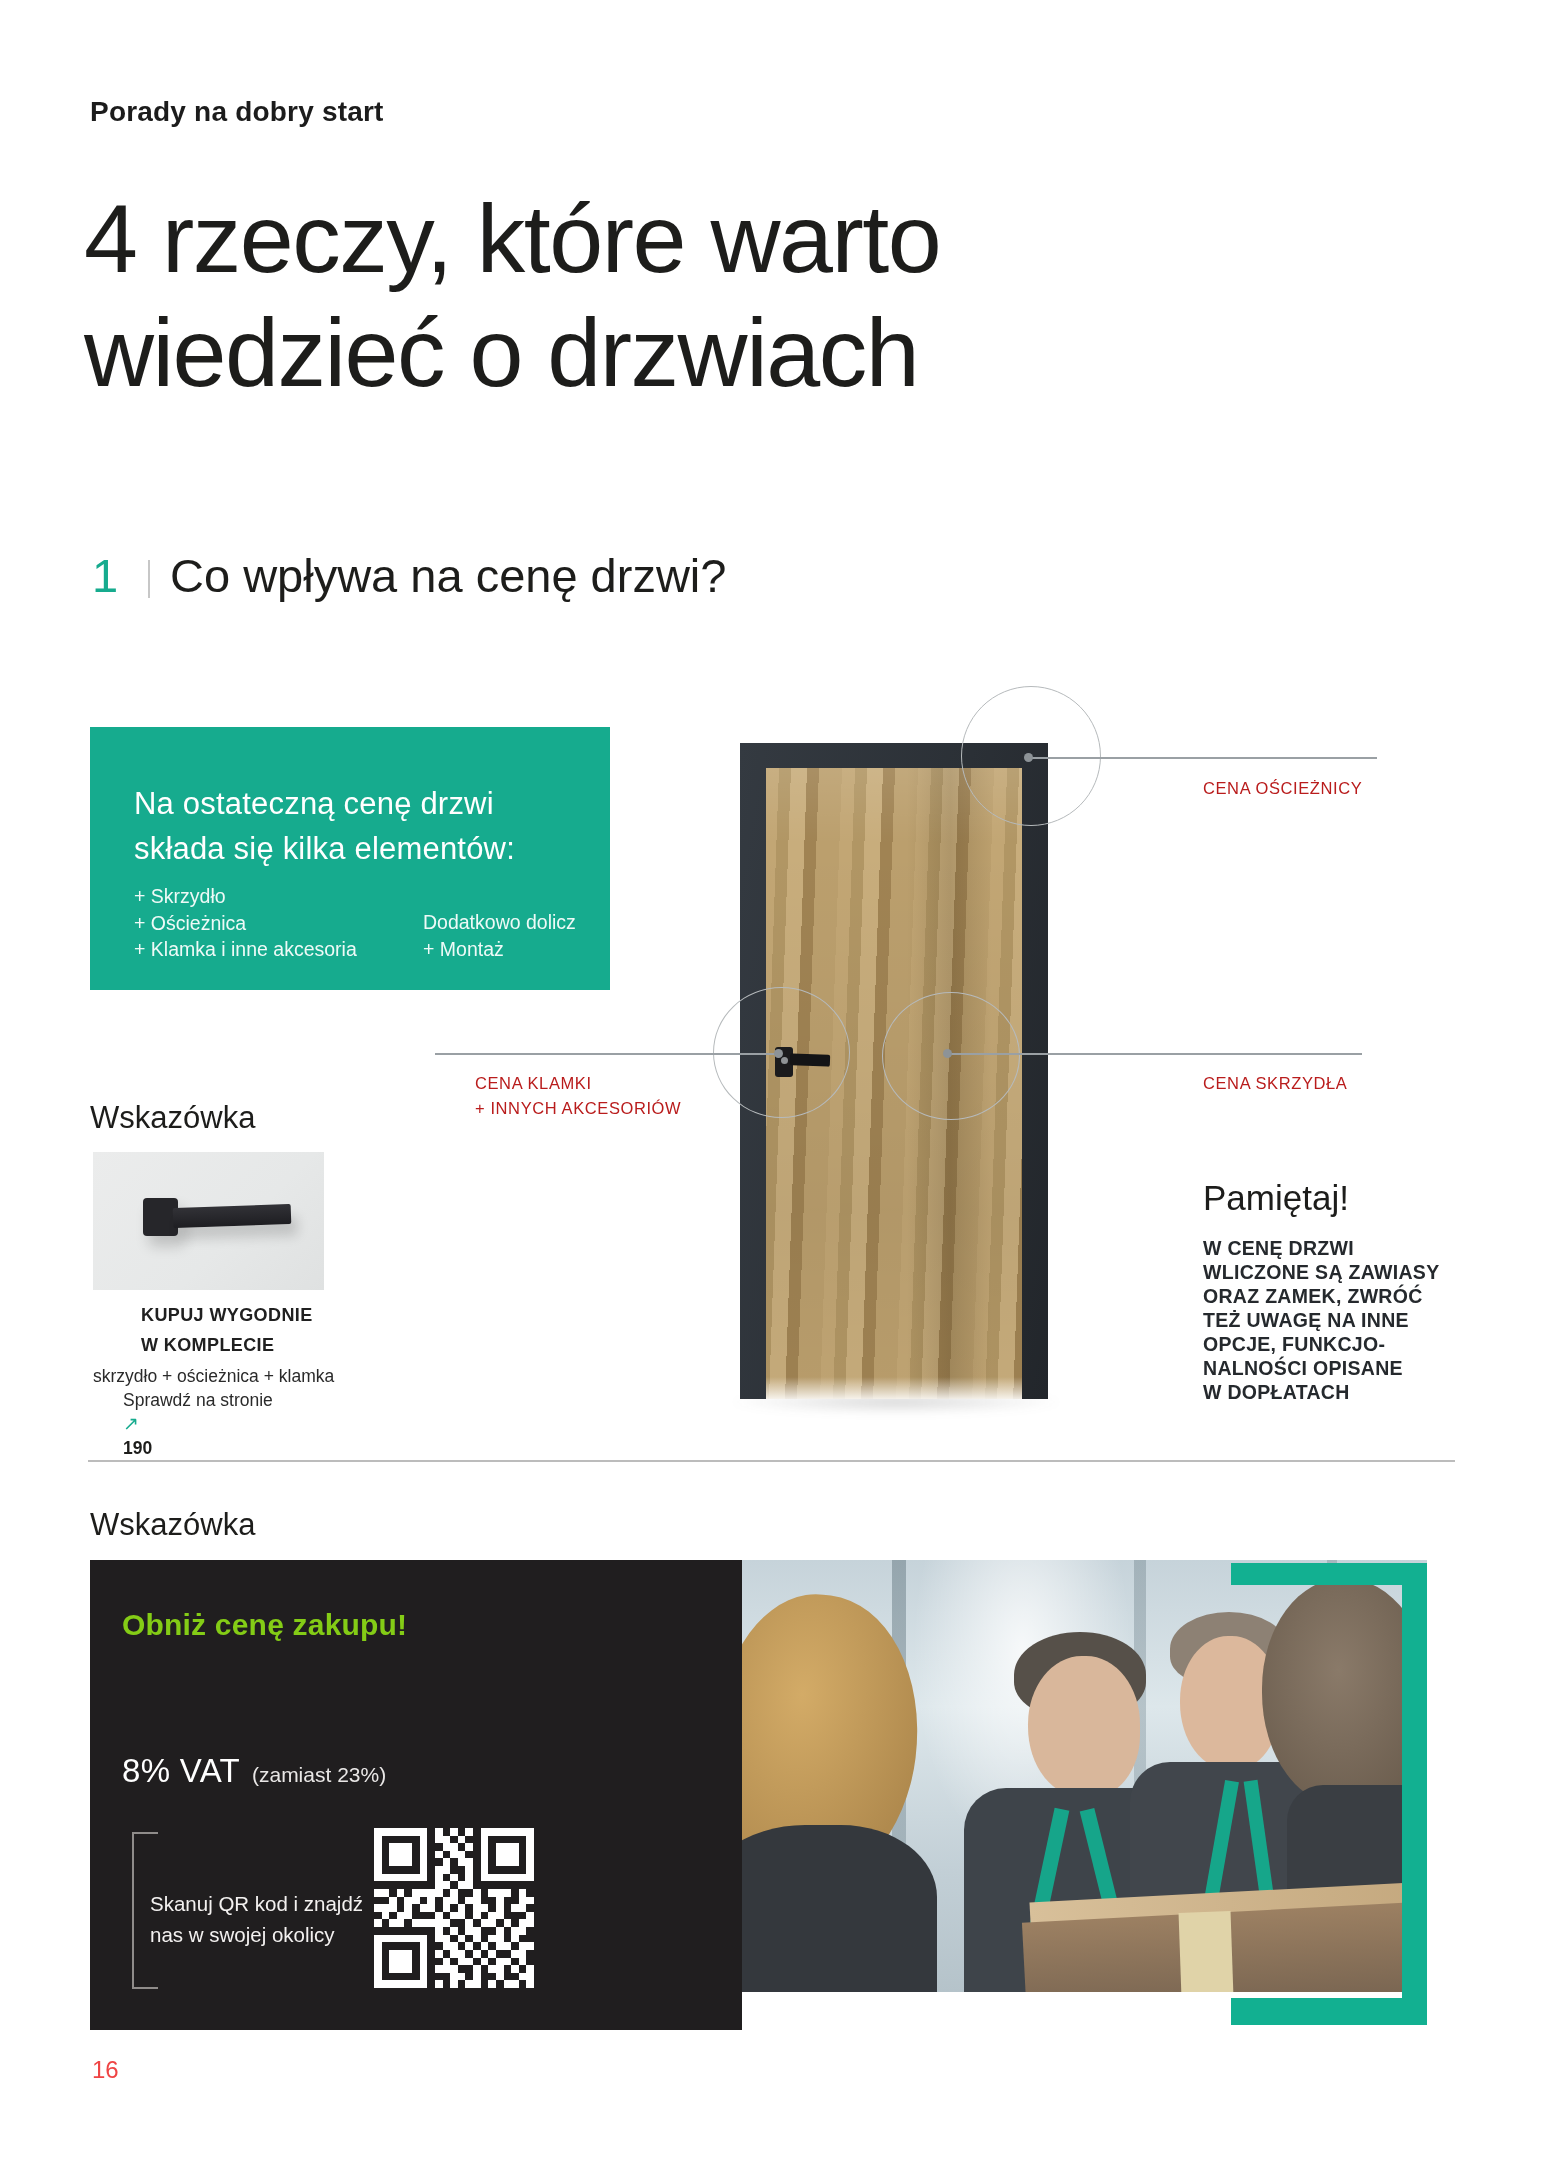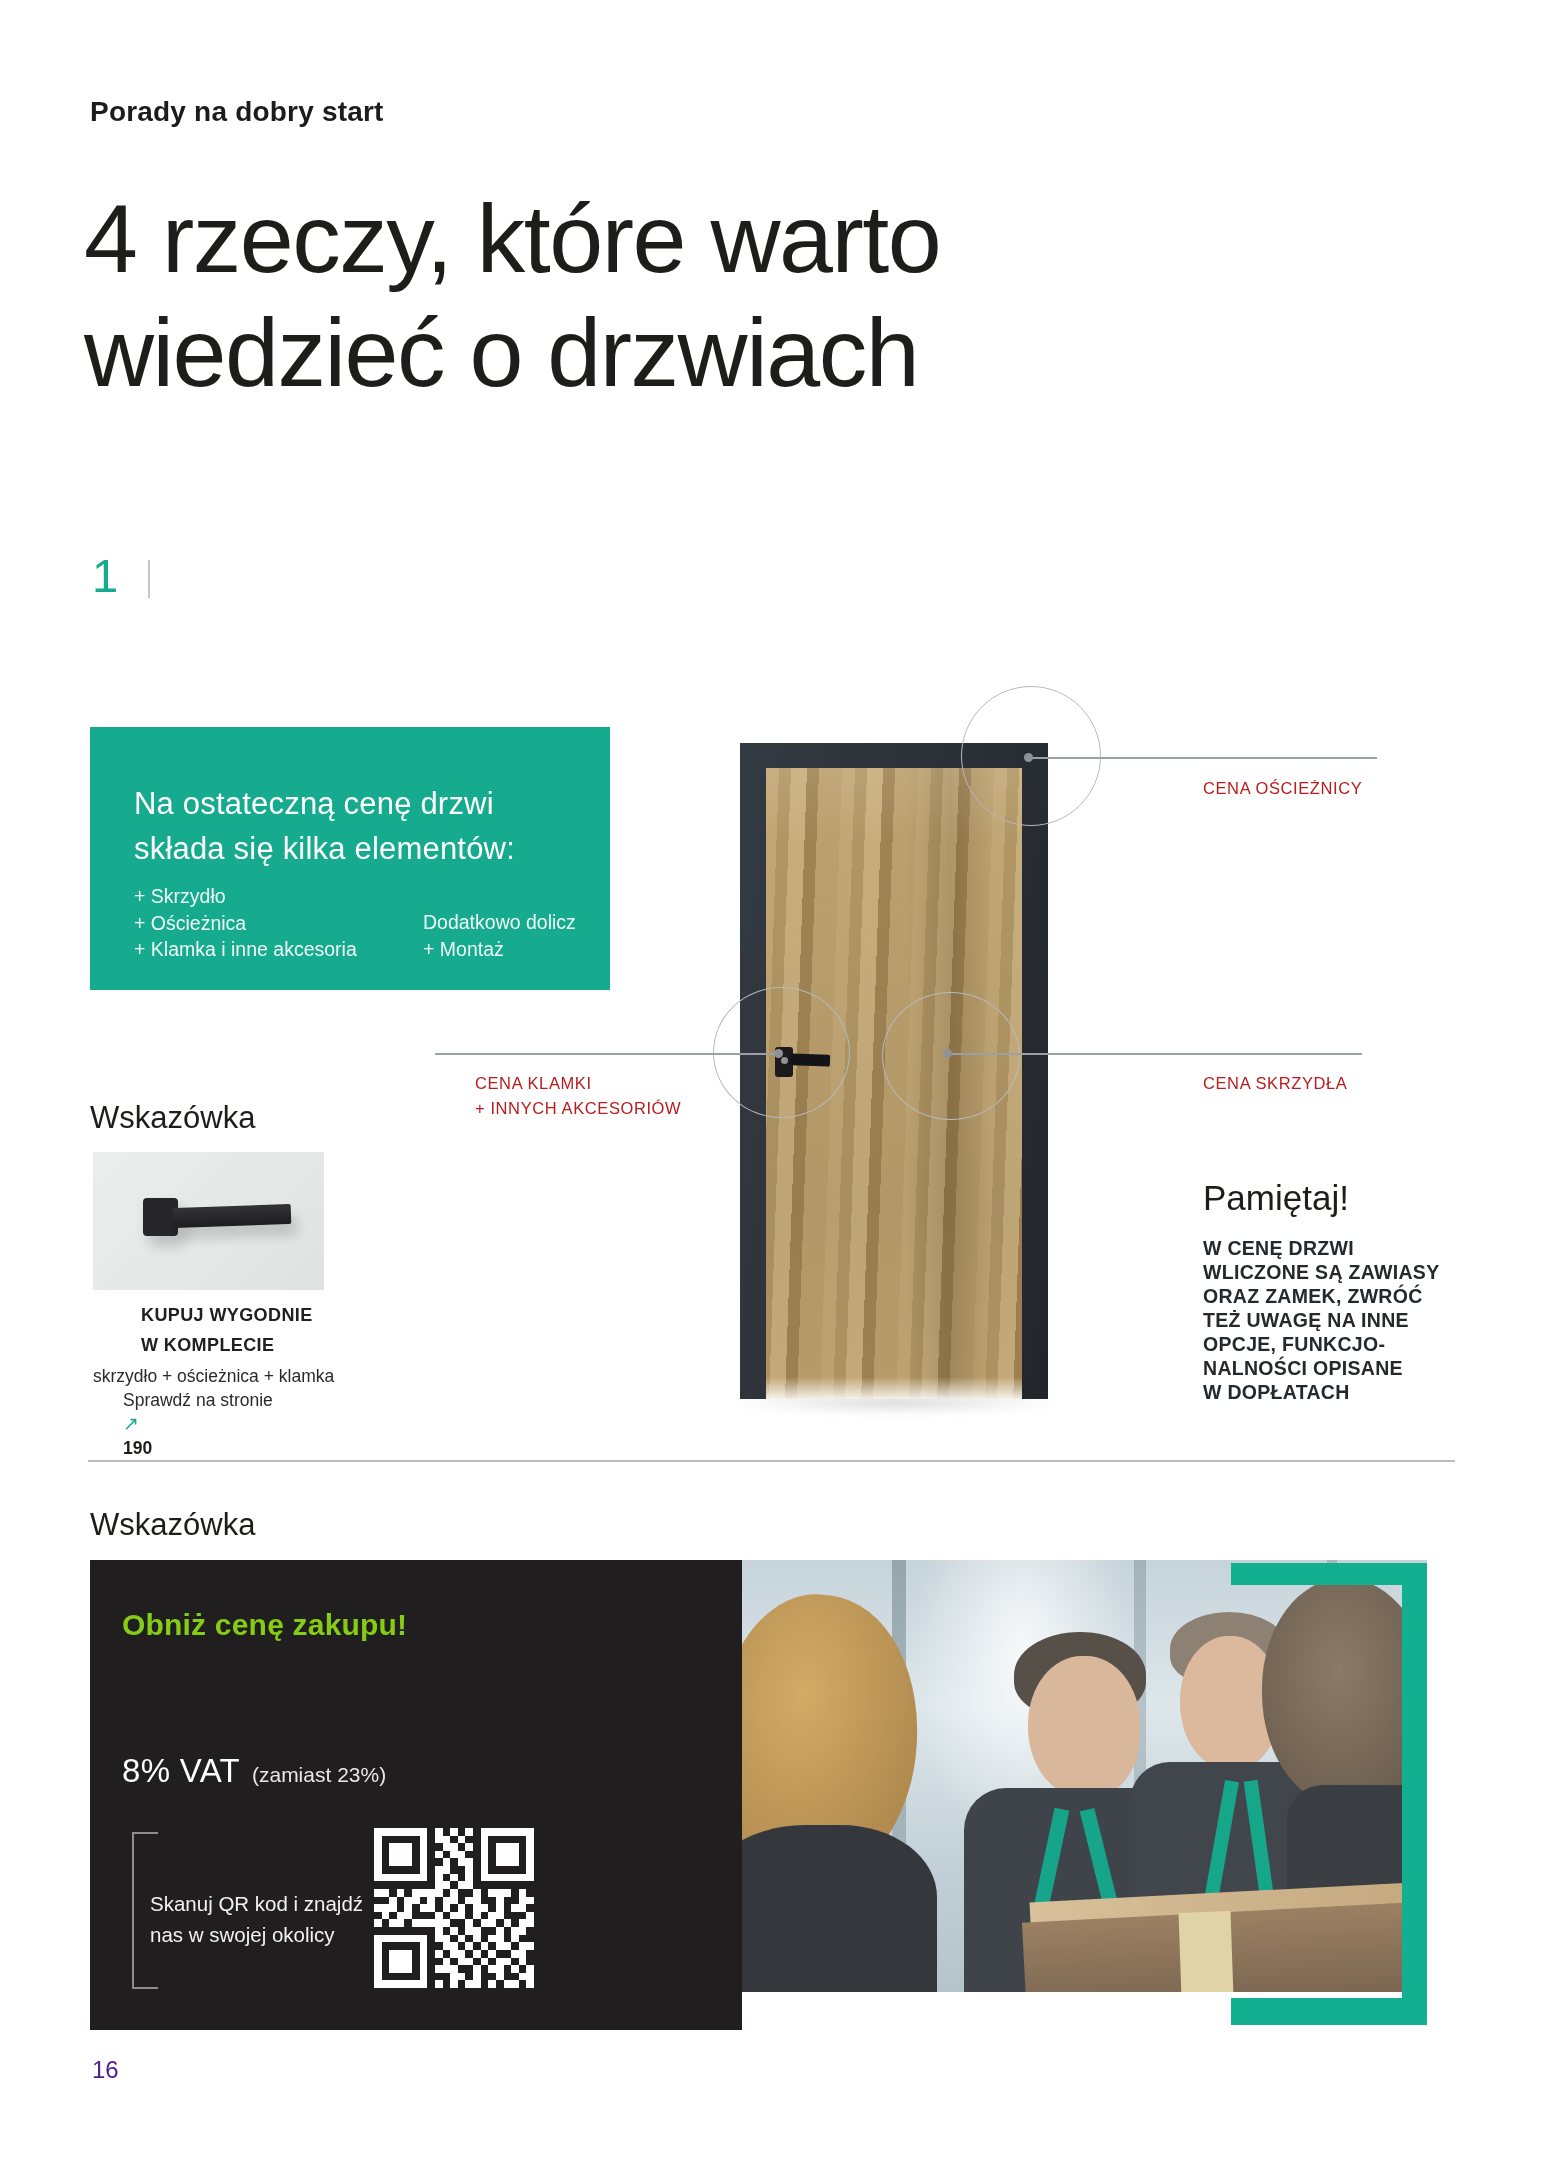--- a/index.html
+++ b/index.html
@@ -81,35 +81,36 @@
 
   
   .photo { left:742px; top:1560px; width:685px; height:432px; overflow:hidden;
     background:linear-gradient(180deg,#c6d3da 0%, #dde7eb 34%, #c2cfd6 72%, #b5c3ca 100%); }
   .pane { position:absolute; top:0; bottom:0; background:linear-gradient(180deg,#6d8089 0%, #93a5ae 100%); opacity:.55; }
   .blob { position:absolute; }
   .photo-teal-top { left:1231px; top:1563px; width:196px; height:22px; background:var(--teal-accent,#12b091); }
   .photo-teal-right { left:1402px; top:1563px; width:25px; height:462px; background:var(--teal-accent,#12b091); }
   .photo-teal-bottom { left:1231px; top:1998px; width:196px; height:27px; background:var(--teal-accent,#12b091); }
 
-  .page-number { left:92px; top:2056px; font-size:24px; font-weight:400; color:#4c1d95; }
+  .page-number { left:92px; top:2056px; font-size:24px; font-weight:400; color:#ef4444; }
 </style>
 </head>
 <body>
 
 <div class="page">
 
   <div class="abs eyebrow">Porady na dobry start</div>
   <div class="abs title">
     <div>4 rzeczy, które warto</div>
     <div>wiedzieć o drzwiach</div>
   </div>
 
   <div class="abs sec-num">1</div>
   <div class="abs sec-div"></div>
+  <div class="abs sec-heading">Co wpływa na cenę drzwi?</div>
 
   <div class="abs price-box">
     <h2>
       <div>Na ostateczną cenę drzwi</div>
       <div>składa się kilka elementów:</div>
     </h2>
     <div class="price-col c1">
       <div>+ Skrzydło</div>
       <div>+ Ościeżnica</div>
       <div>+ Klamka i inne akcesoria</div>

